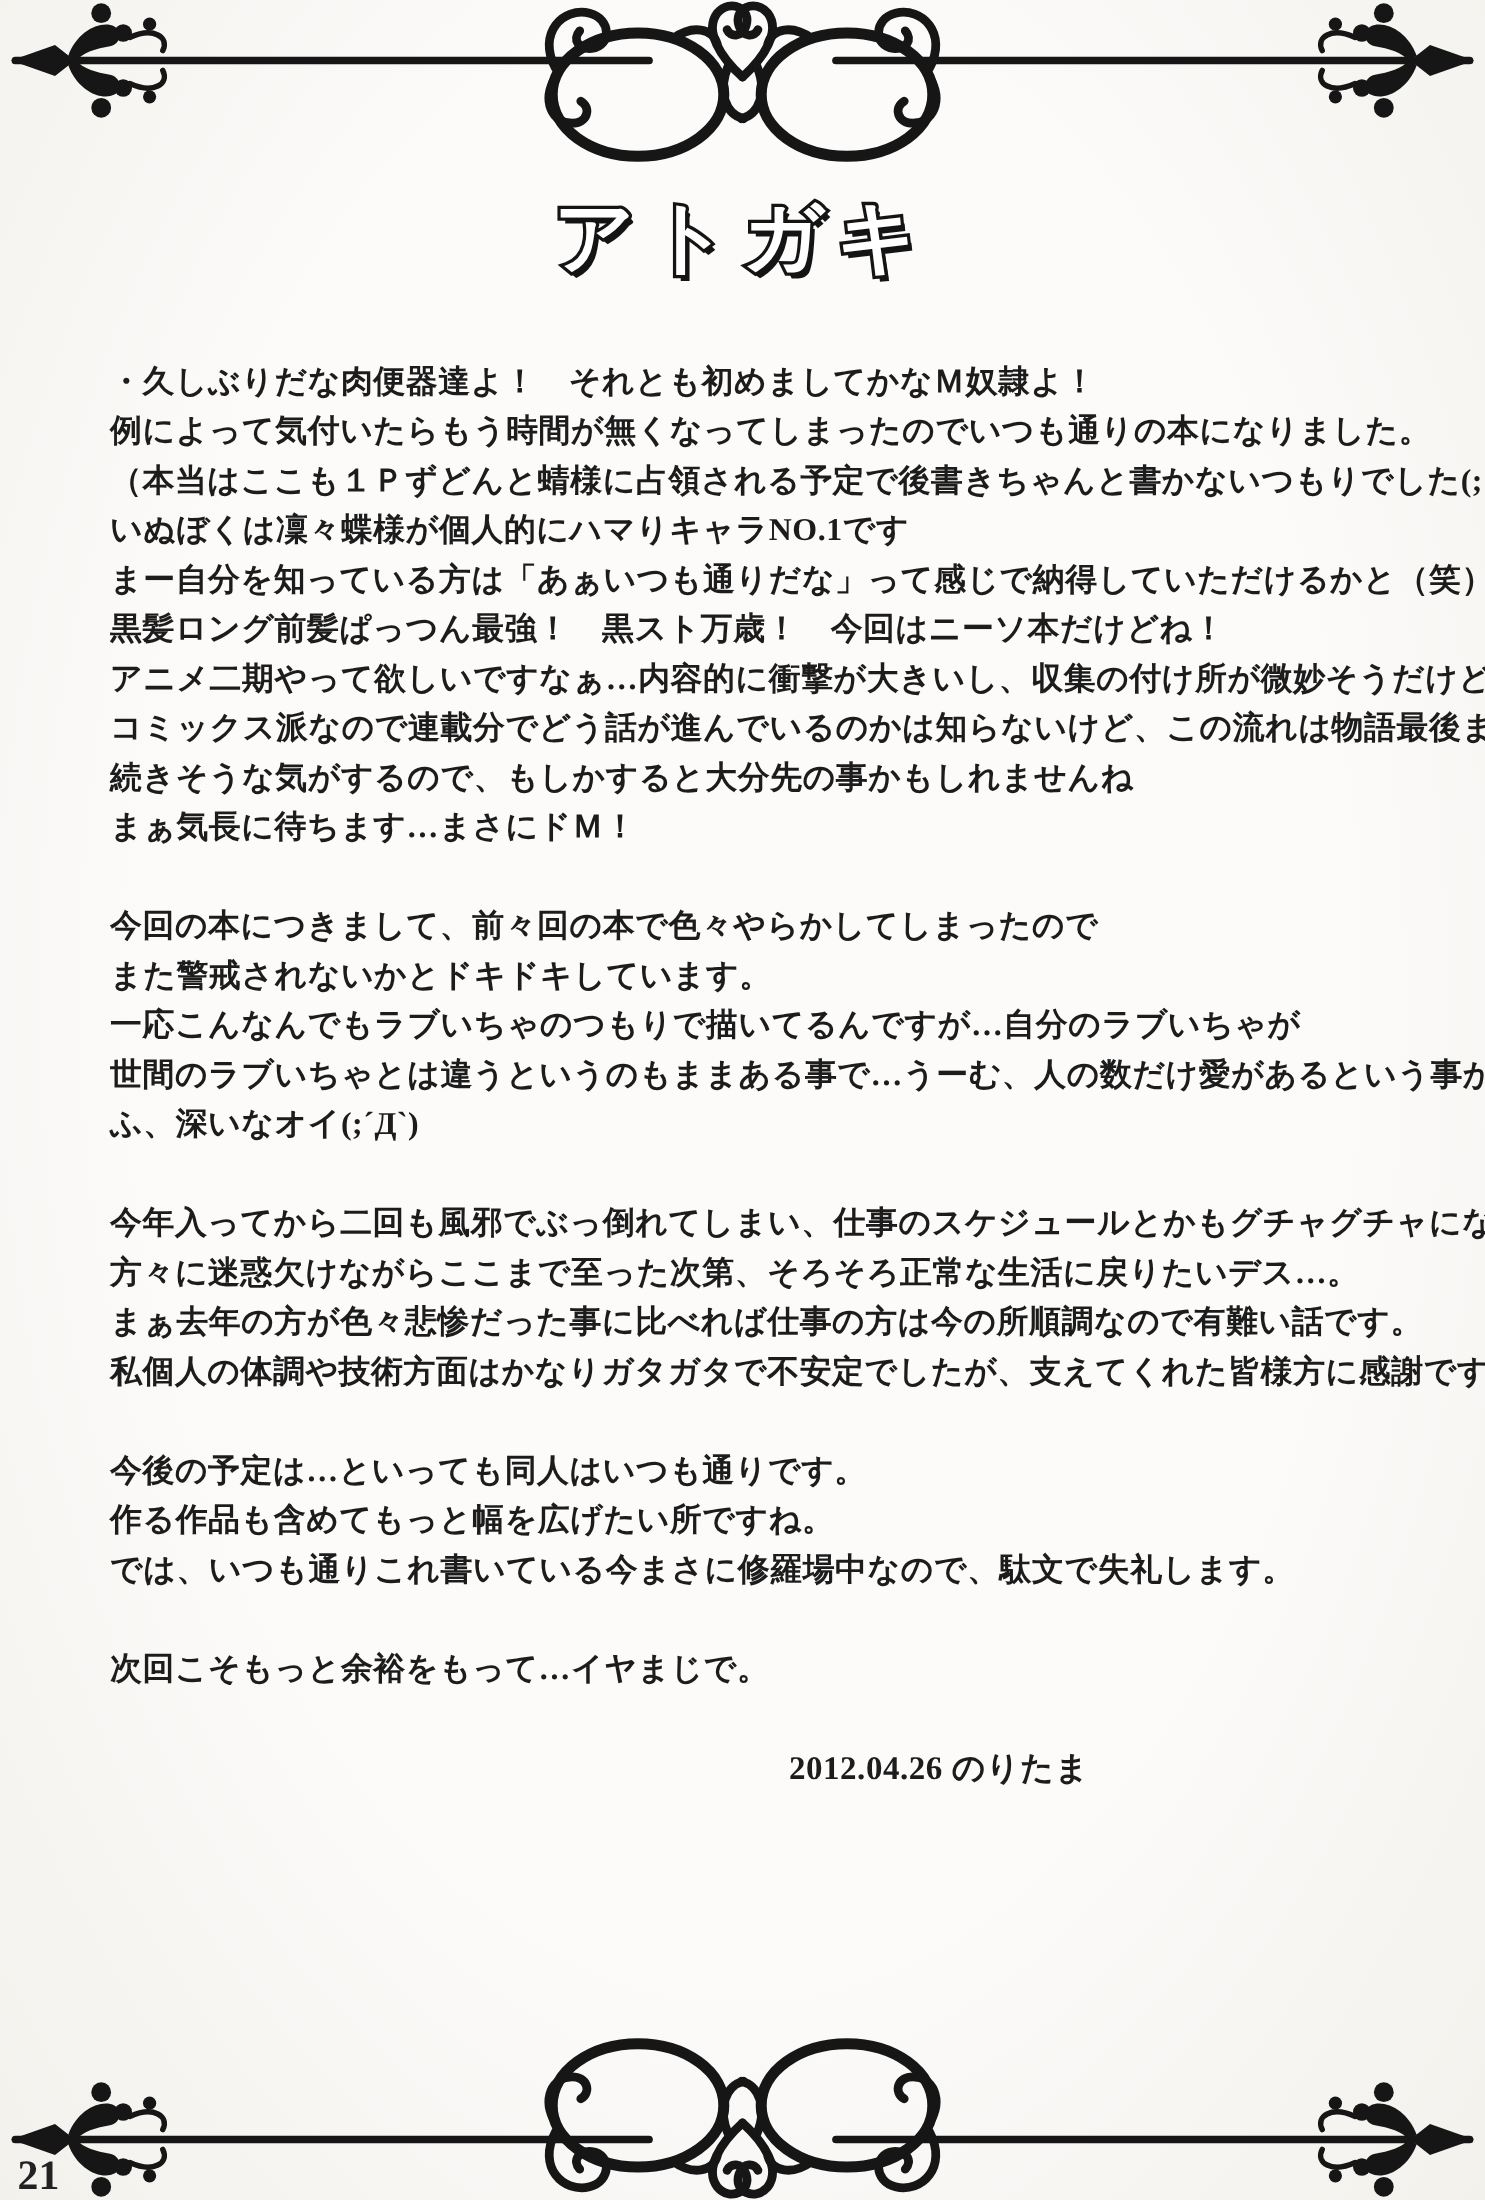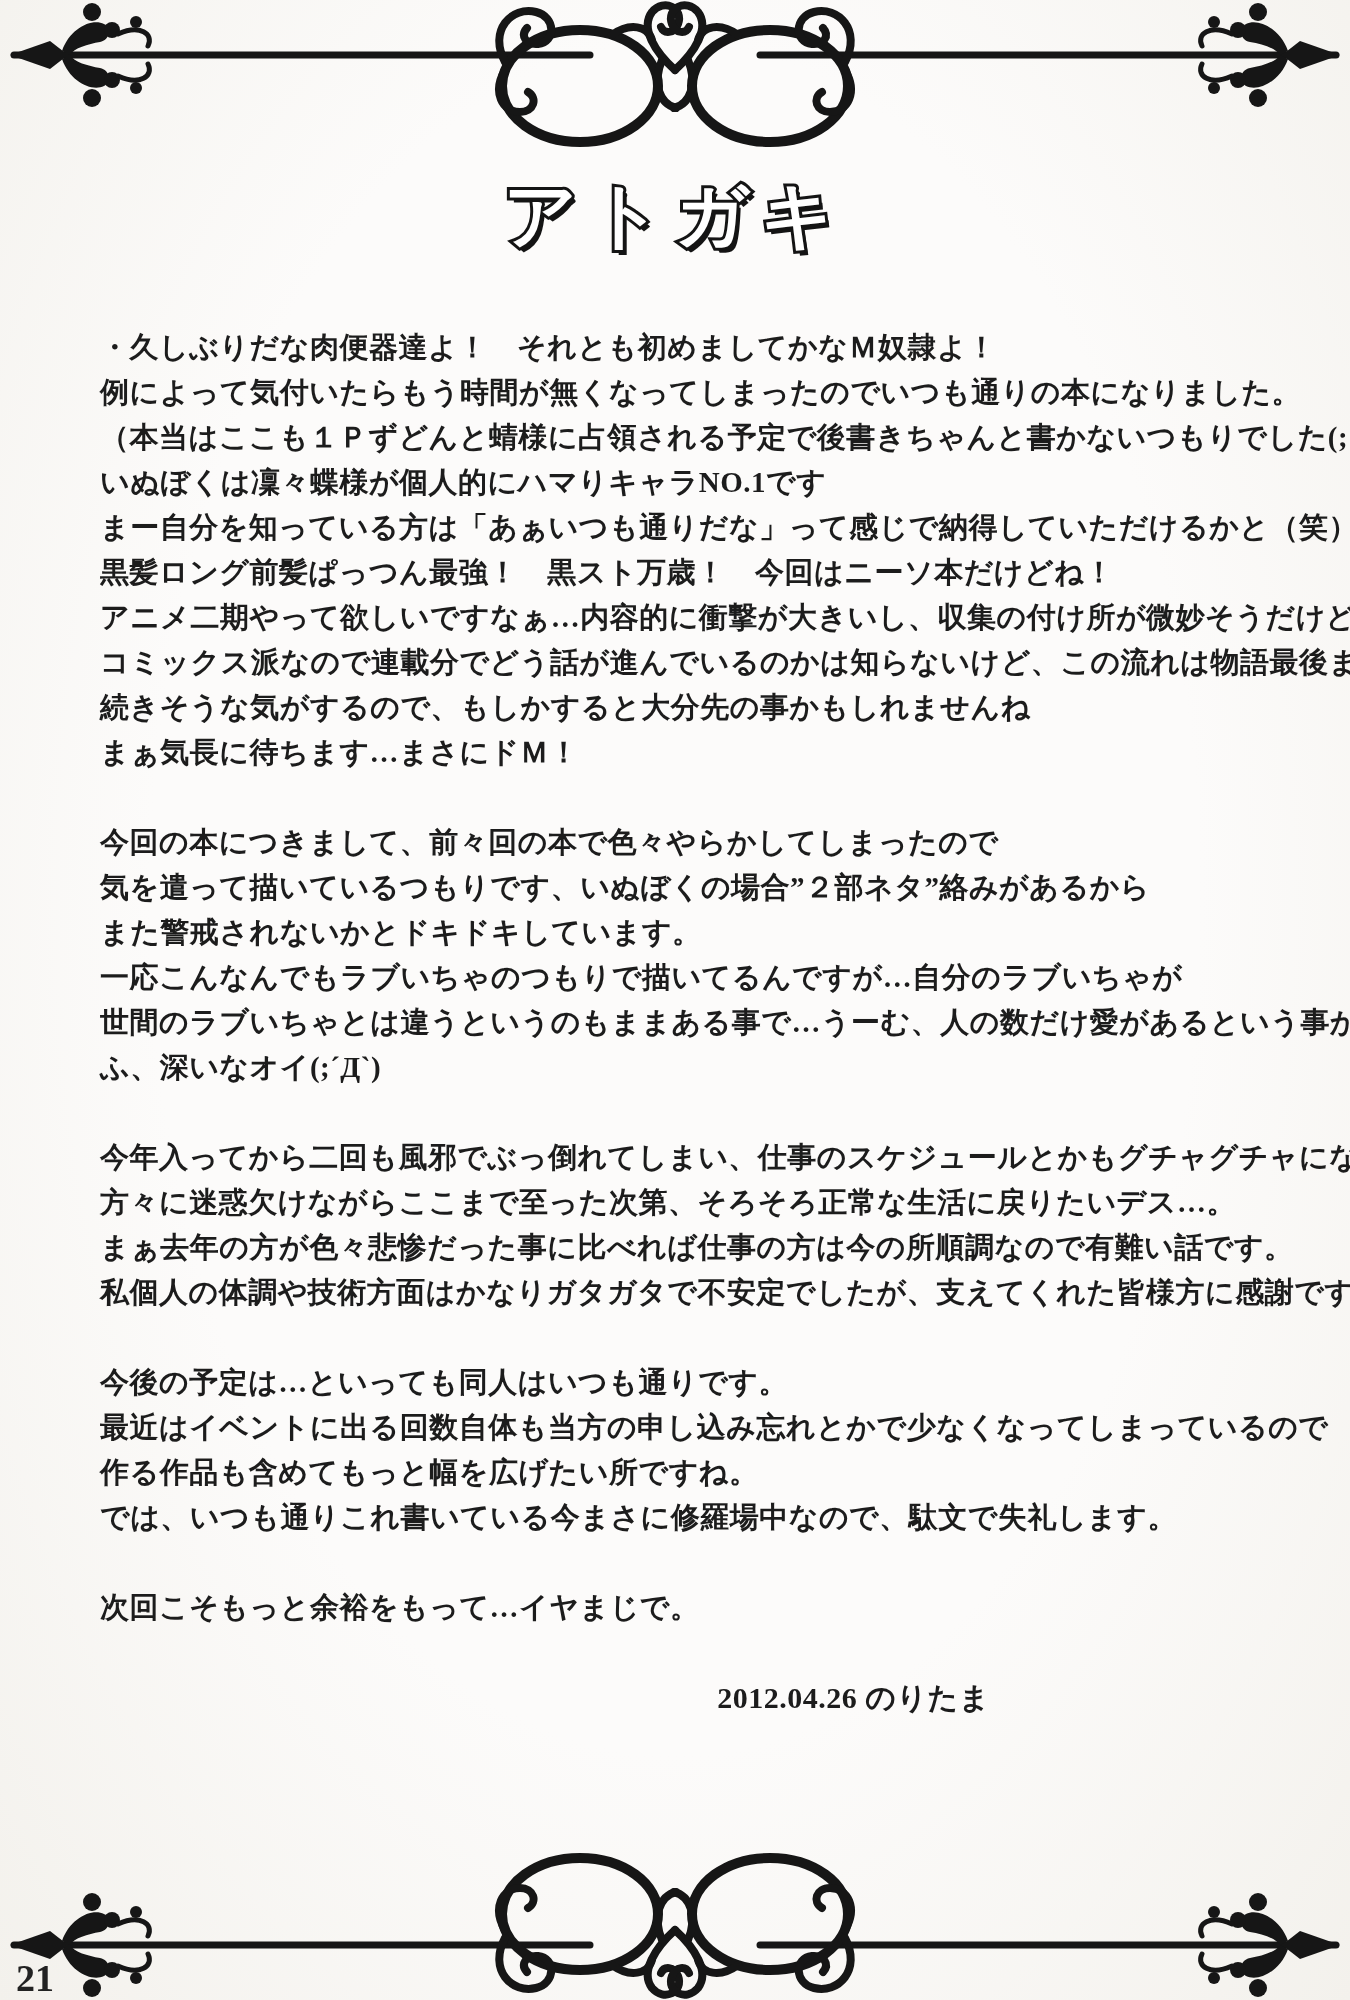--- a/index.html
+++ b/index.html
@@ -96,35 +96,33 @@
           <div class="line">いぬぼくは凜々蝶様が個人的にハマりキャラNO.1です</div>
           <div class="line">まー自分を知っている方は「あぁいつも通りだな」って感じで納得していただけるかと（笑）</div>
           <div class="line">黒髪ロング前髪ぱっつん最強！　黒スト万歳！　今回はニーソ本だけどね！</div>
           <div class="line">アニメ二期やって欲しいですなぁ…内容的に衝撃が大きいし、収集の付け所が微妙そうだけど…。</div>
           <div class="line">コミックス派なので連載分でどう話が進んでいるのかは知らないけど、この流れは物語最後まで</div>
           <div class="line">続きそうな気がするので、もしかすると大分先の事かもしれませんね</div>
           <div class="line">まぁ気長に待ちます…まさにドＭ！</div>
         </div>
         <div class="para">
           <div class="line">今回の本につきまして、前々回の本で色々やらかしてしまったので</div>
-          <div class="line">気を遣って描いているつもりです、いぬぼくの場合”２部ネタ”絡みがあるから</div>
           <div class="line">また警戒されないかとドキドキしています。</div>
           <div class="line">一応こんなんでもラブいちゃのつもりで描いてるんですが…自分のラブいちゃが</div>
           <div class="line">世間のラブいちゃとは違うというのもままある事で…うーむ、人の数だけ愛があるという事か</div>
           <div class="line">ふ、深いなオイ(;´Д`)</div>
         </div>
         <div class="para">
           <div class="line">今年入ってから二回も風邪でぶっ倒れてしまい、仕事のスケジュールとかもグチャグチャになってしまい</div>
           <div class="line">方々に迷惑欠けながらここまで至った次第、そろそろ正常な生活に戻りたいデス…。</div>
           <div class="line">まぁ去年の方が色々悲惨だった事に比べれば仕事の方は今の所順調なので有難い話です。</div>
           <div class="line">私個人の体調や技術方面はかなりガタガタで不安定でしたが、支えてくれた皆様方に感謝です。</div>
         </div>
         <div class="para">
           <div class="line">今後の予定は…といっても同人はいつも通りです。</div>
-          <div class="line">最近はイベントに出る回数自体も当方の申し込み忘れとかで少なくなってしまっているので</div>
           <div class="line">作る作品も含めてもっと幅を広げたい所ですね。</div>
           <div class="line">では、いつも通りこれ書いている今まさに修羅場中なので、駄文で失礼します。</div>
         </div>
         <div class="para">
           <div class="line">次回こそもっと余裕をもって…イヤまじで。</div>
         </div>
       </div>
     <div class="sig">2012.04.26 のりたま</div>
   </div>
 

